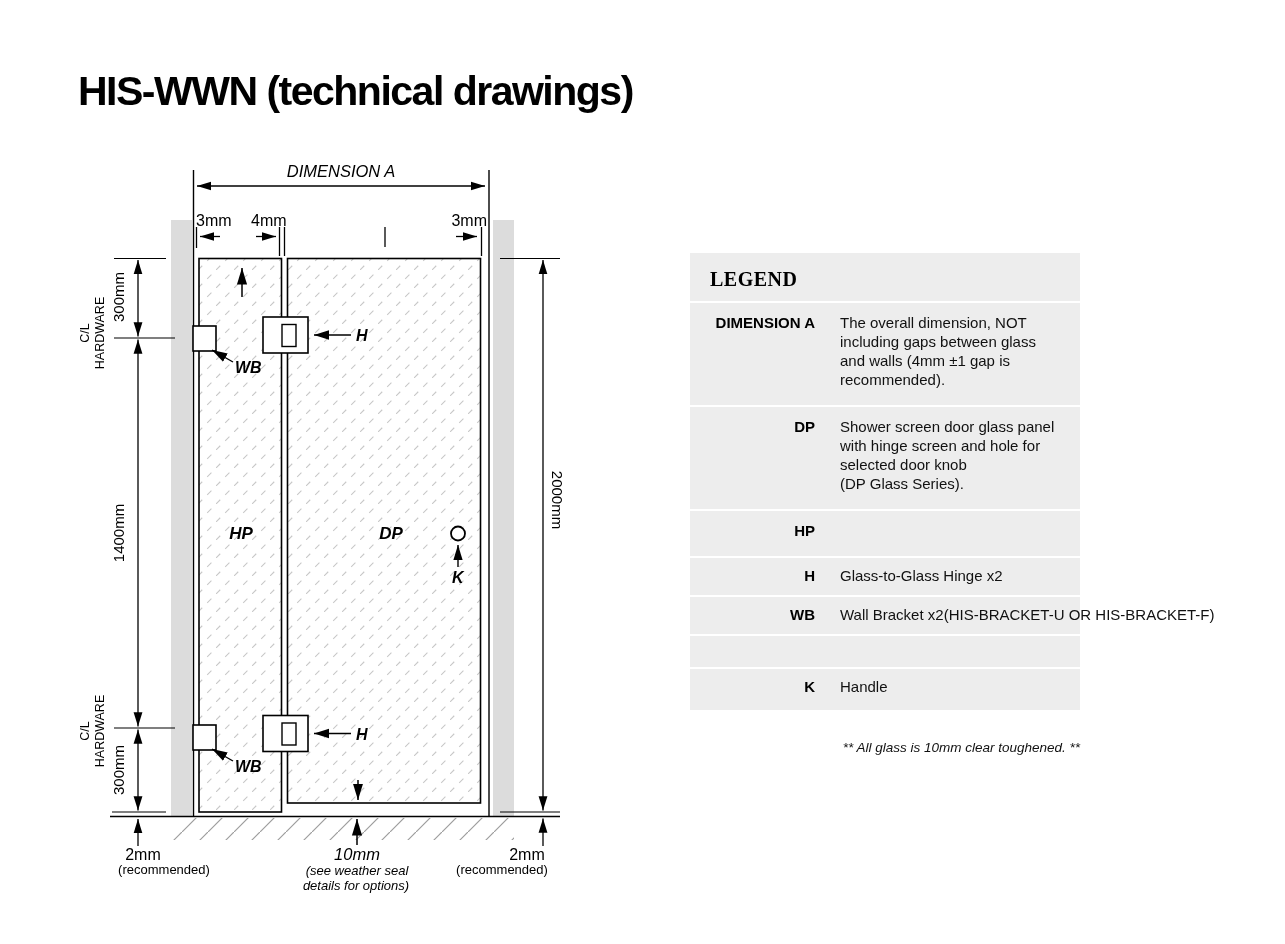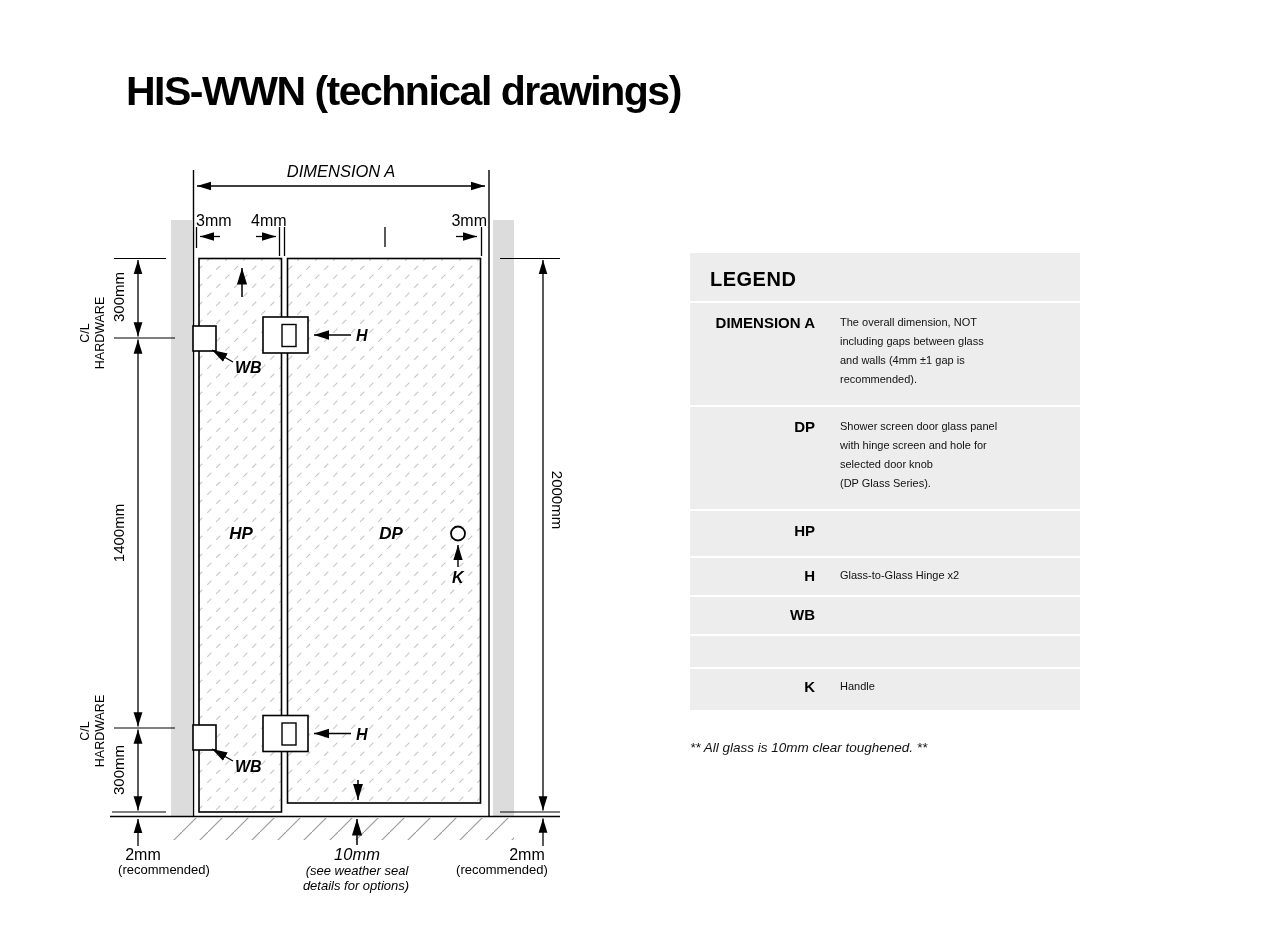--- a/index.html
+++ b/index.html
@@ -5,51 +5,51 @@
   html,body{margin:0;padding:0;}
   body{
     width:1285px;height:944px;position:relative;background:#ffffff;
     font-family:"Liberation Sans", sans-serif;color:#000;overflow:hidden;
   }
   
   .page-title{
     position:absolute;left:78px;top:68px;
     font-size:41px;font-weight:bold;letter-spacing:-1.5px;color:#000;
     white-space:nowrap;
-    margin-left:48px;
   }
   
   .drawing{position:absolute;left:0;top:0;}
   
   .legend{
     position:absolute;left:690px;top:253px;width:390px;
     background:#ededed;
   }
   .legend-title{
     font-size:20px;font-weight:bold;letter-spacing:.5px;
     padding:15px 0 10px 20px;
+    font-family:Liberation Serif, serif;
   }
   .legend-row{
     display:flex;border-top:2px solid #ffffff;
     padding:10px 0 16px;
   }
   .legend-row.single{padding:8px 0 10px;}
   .legend-row.empty-row{padding:0;height:31px;}
   .legend-row.last{padding:8px 0 14px;}
   .legend-term{
     width:125px;flex:0 0 125px;text-align:right;
     font-weight:bold;font-size:15px;line-height:19px;
   }
   .legend-desc{
-    margin-left:25px;font-size:11px;line-height:19px;color:#111;
+    margin-left:25px;font-size:15px;line-height:19px;color:#111;
   }
   .legend-desc.nowrap{white-space:nowrap;}
   .legend-footnote{
     position:absolute;left:690px;top:740px;width:390px;
-    text-align:left;font-style:italic;font-size:13.5px;color:#111;
+    text-align:right;font-style:italic;font-size:13.5px;color:#111;
   }
   text{font-family:"Liberation Sans", sans-serif;fill:#000;}
   .dim-txt{font-size:15px;}
   .dim-txt-sm{font-size:12.5px;}
   .gap-txt{font-size:16px;}
   .panel-lbl{font-size:17px;font-weight:bold;font-style:italic;}
   .marker-lbl{font-size:16px;font-weight:bold;font-style:italic;}
   .dima-txt{font-size:16.5px;font-style:italic;}
   .note-txt{font-size:13px;}
   .note-txt-i{font-size:13px;font-style:italic;}
@@ -197,20 +197,23 @@
 
   <div class="legend-row single">
     <div class="legend-term">H</div>
     <div class="legend-desc">
       <div>Glass-to-Glass Hinge x2</div>
     </div>
   </div>
 
   <div class="legend-row single">
     <div class="legend-term">WB</div>
+    <div class="legend-desc nowrap">
+      <div>Wall Bracket x2(HIS-BRACKET-U OR HIS-BRACKET-F)</div>
+    </div>
   </div>
 
   <div class="legend-row empty-row"></div>
 
   <div class="legend-row last">
     <div class="legend-term">K</div>
     <div class="legend-desc">
       <div>Handle</div>
     </div>
   </div>

